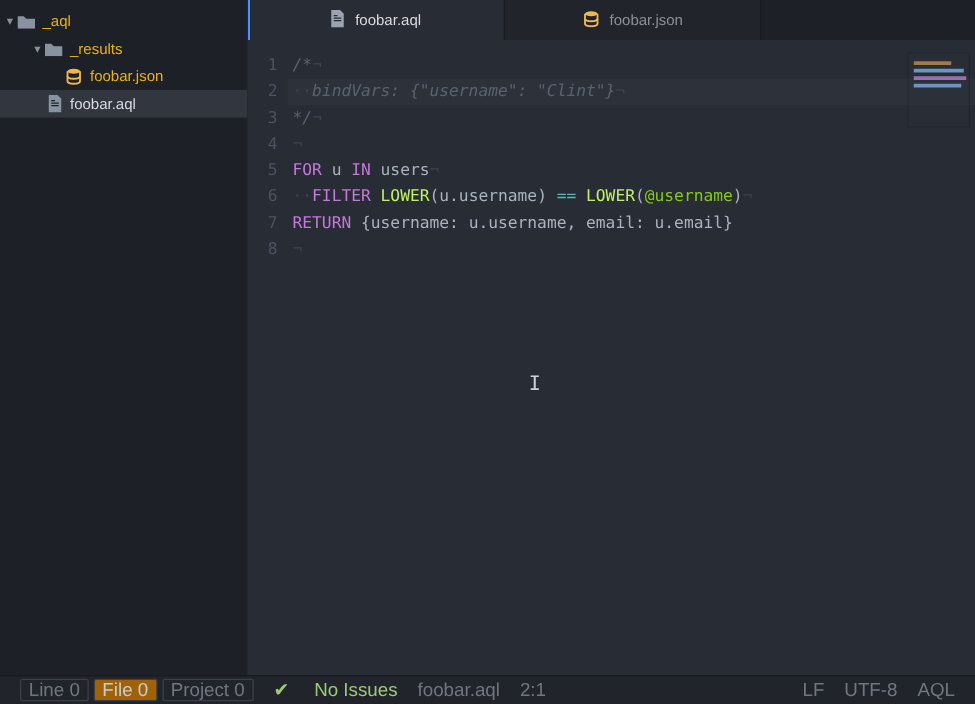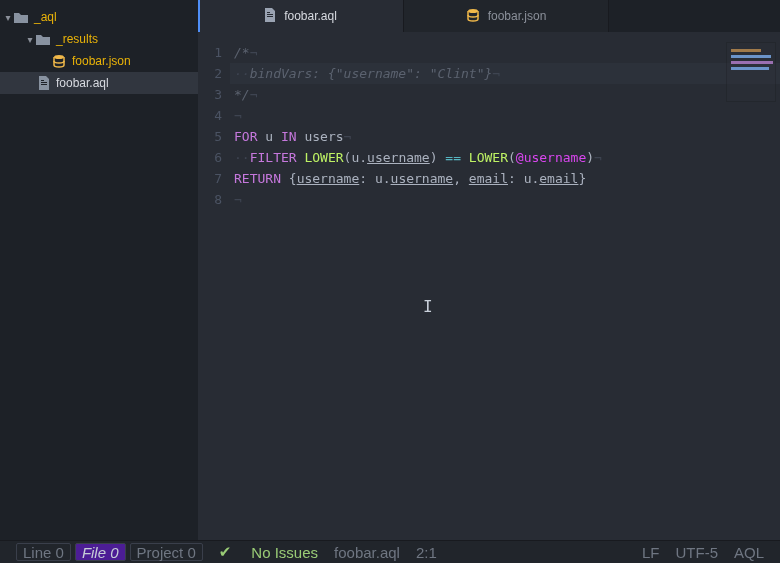--- a/index.html
+++ b/index.html
@@ -98,23 +98,23 @@
   white-space:pre;
   color:#abb2bf;
 }
 .code-line { height:21px; padding-left:4px; }
 .hl-line { background:#2c313a; }
 .c-comment { color:#5b626f; font-style:italic; }
 .c-kw { color:#c678dd; }
 .c-fn { color:#bef264; }
 .c-ident { color:#abb2bf; }
 .c-punc { color:#abb2bf; }
-.c-prop { color:#abb2bf;text-decoration:underline; }
+.c-prop { color:#abb2bf; }
 .c-op { color:#56b6c2; }
-.c-param { color:#d946ef; }
+.c-param { color:#84cc16; }
 .invis { color:#3e4451; }
 
 .minimap {
   position:absolute;
   top:10px; right:4px;
   width:50px; height:60px;
   background:#2c313a55;
   border:1px solid #00000022;
 }
 .minimap .m1{position:absolute;top:6px;left:4px;width:30px;height:3px;background:#a07a4a;}
@@ -151,21 +151,21 @@
   gap:4px;
   cursor:pointer;
 }
 .status-bar .pill {
   border:1px solid #3a3f4b;
   border-radius:2px;
   height:18px;
   padding:0 6px;
   display:flex;align-items:center;
 }
-.status-bar .pill.active { background:#4c1d95; color:#c6ccd7;font-style:italic;}
+.status-bar .pill.active { background:#a16207; color:#c6ccd7;}
 .status-bar .spacer { flex:1; }
 .check { color:#9acc76; }
 .noissues { color:#9acc76;padding-left:16px; }
 
 
 .svg-file { fill:#8892a0; }
 .svg-folder { fill:#8892a0; }
 </style>
 </head>
 <body>
@@ -273,18 +273,18 @@
       <span>foobar.aql</span>
     </div>
   <div class="seg">
       <span>2:1</span>
     </div>
   <div class="spacer"></div>
   <div class="seg">
       <span>LF</span>
     </div>
   <div class="seg">
-      <span>UTF-5</span>
+      <span>UTF-8</span>
     </div>
   <div class="seg">
       <span>AQL</span>
     </div>
 </div>
 
 </body></html>

